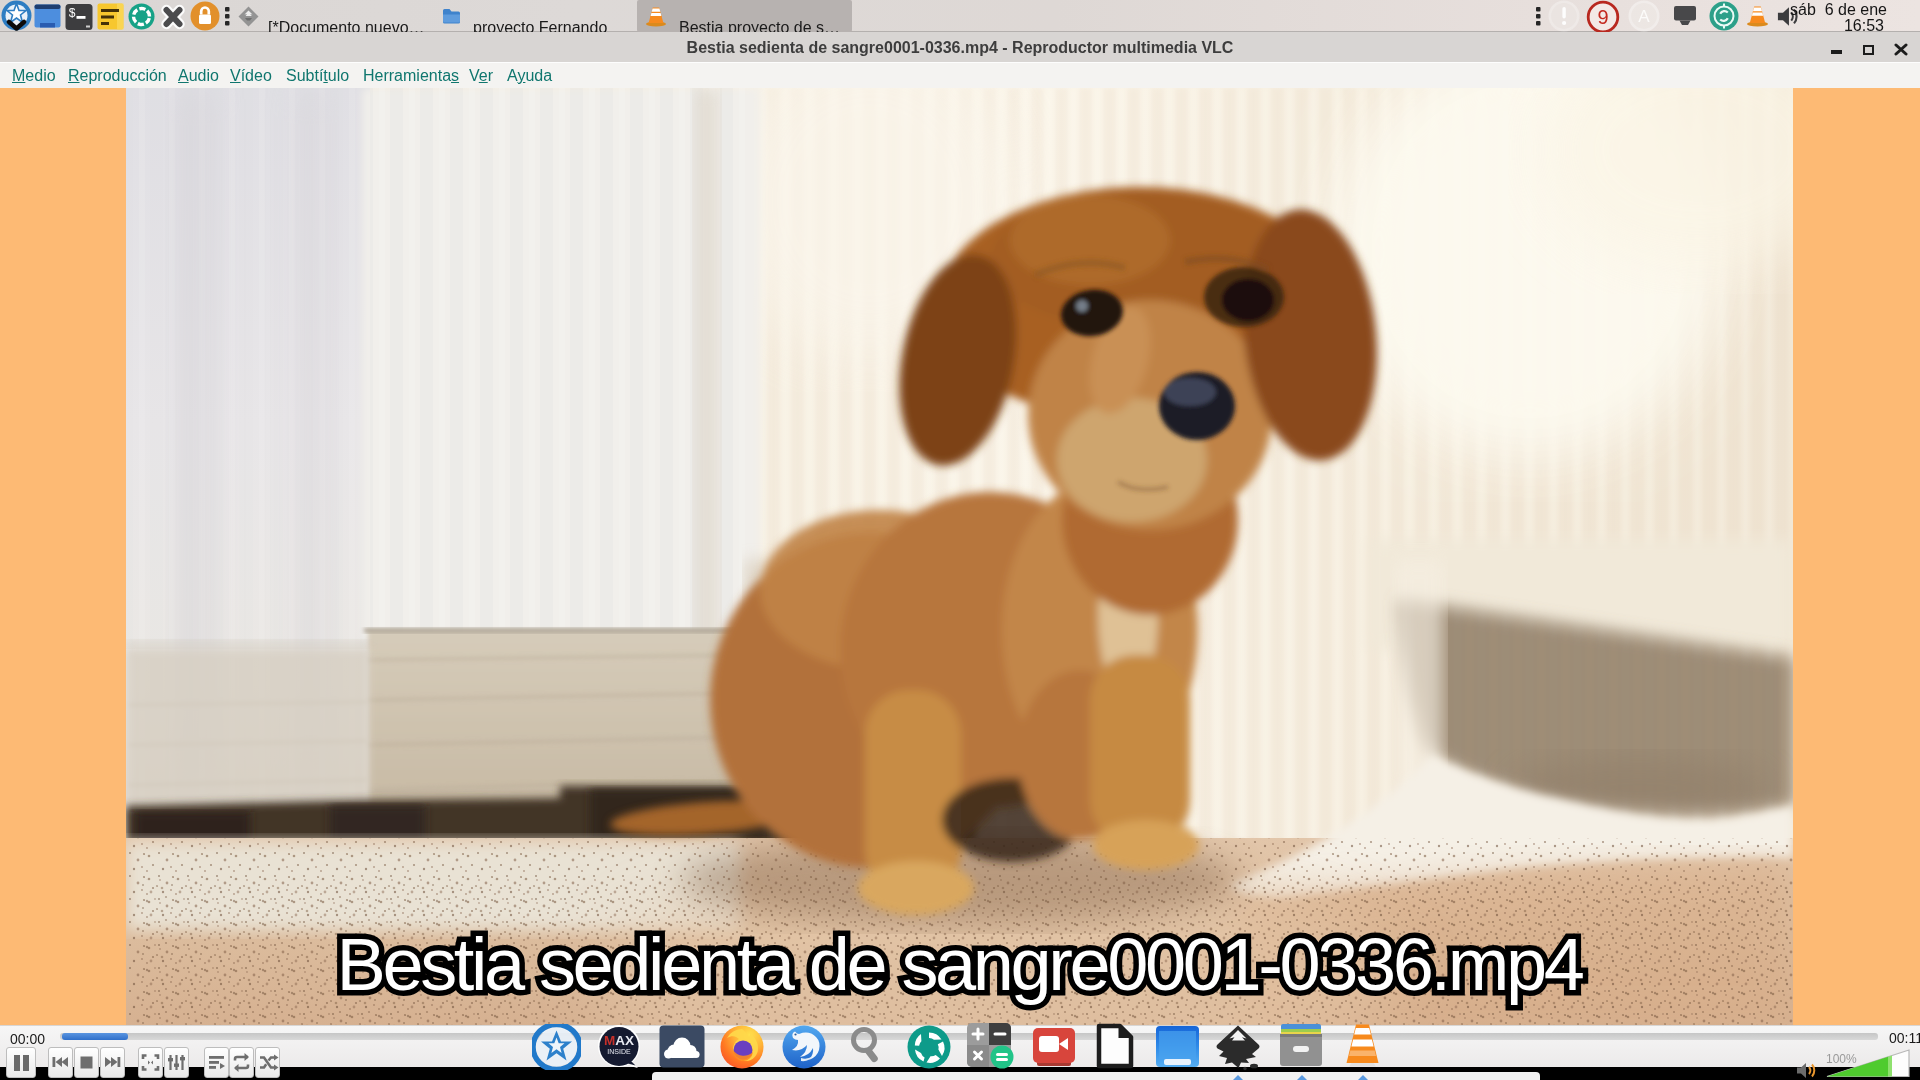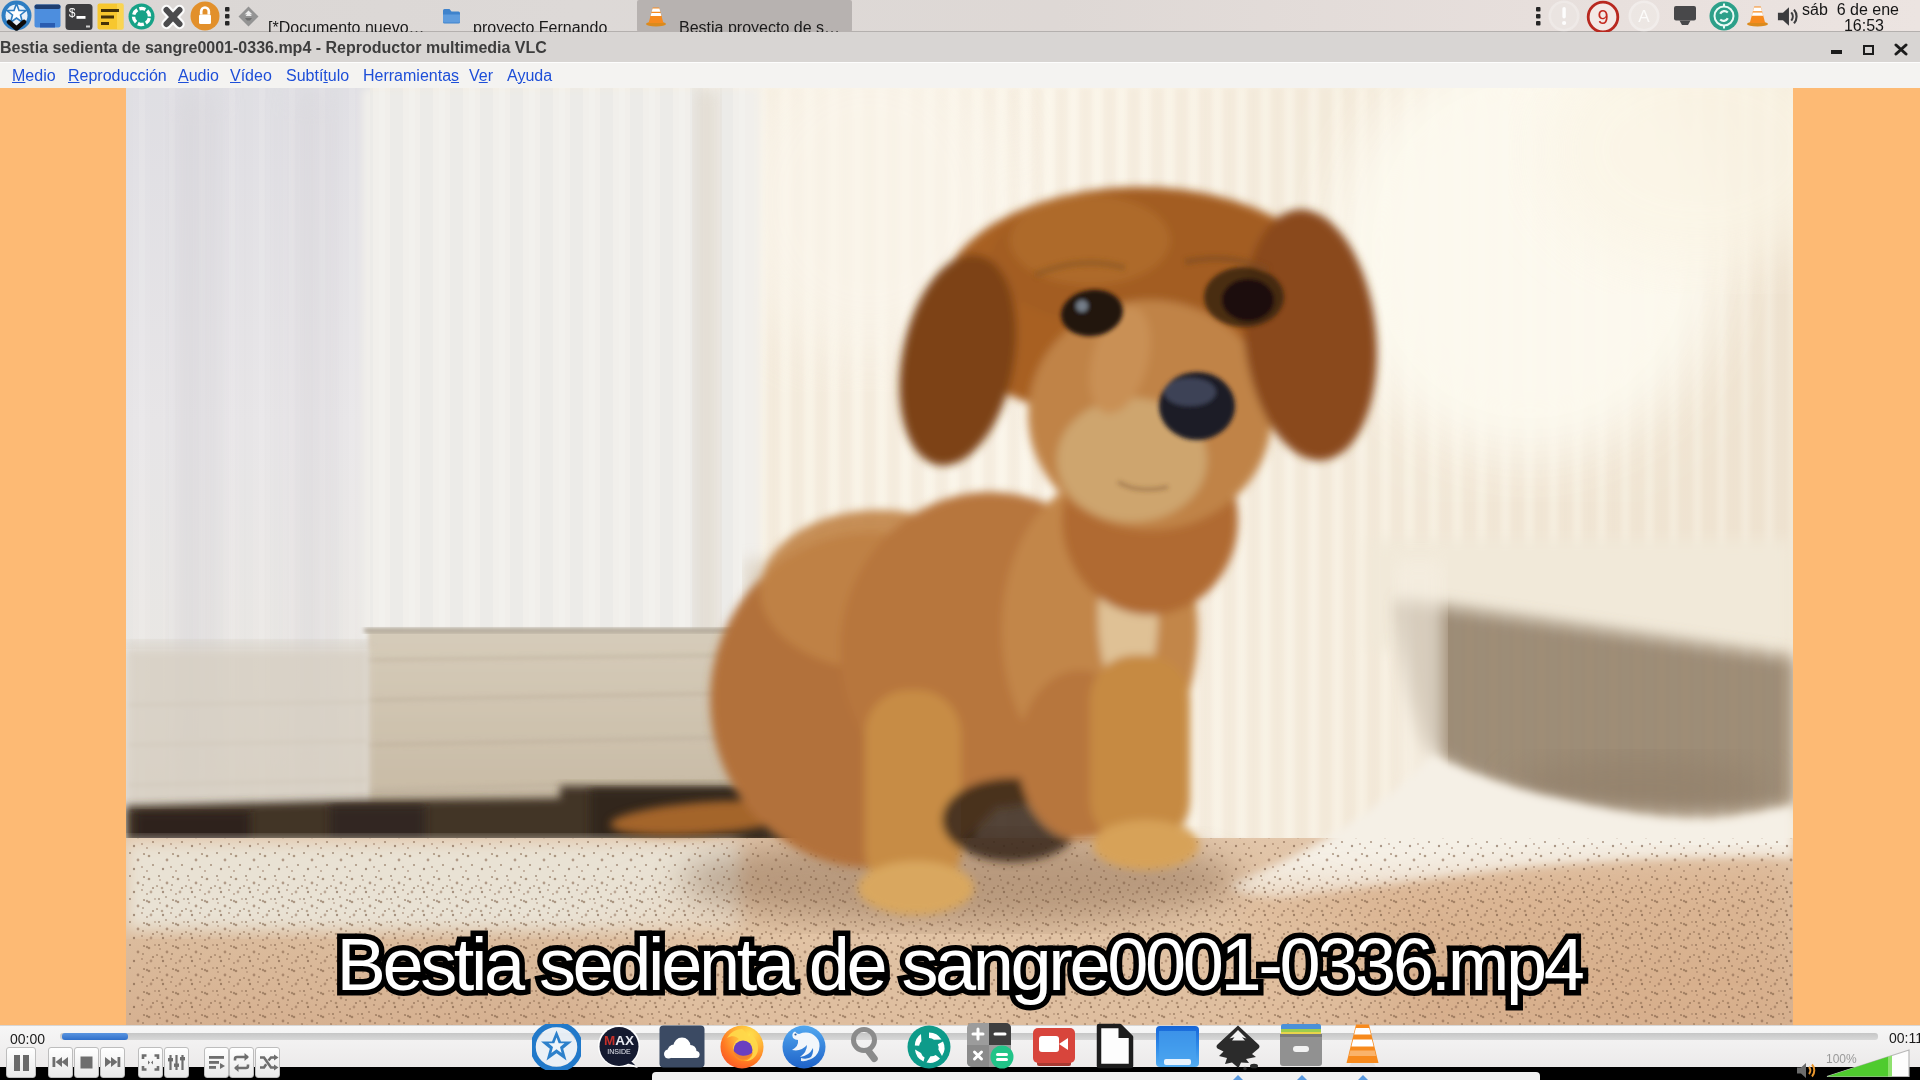--- a/index.html
+++ b/index.html
@@ -3,21 +3,21 @@
 <style>
 *{margin:0;padding:0;box-sizing:border-box}
 html,body{width:1920px;height:1080px;overflow:hidden;background:#000;font-family:"Liberation Sans",sans-serif}
 .abs{position:absolute}
 #taskbar{position:absolute;left:0;top:0;width:1920px;height:32px;background:linear-gradient(90deg,#dad6d4 0%,#ddd9d7 30%,#ded8d5 55%,#e7dfdc 80%,#ece4e1 100%);border-bottom:1px solid #b4b0ae}
 #titlebar{position:absolute;left:0;top:32px;width:1920px;height:30px;background:#d8d5d3}
 #menubar{position:absolute;left:0;top:62px;width:1920px;height:26px;background:#f4f3f1;border-top:1px solid #fdfdfd}
 #videoarea{position:absolute;left:0;top:88px;width:1920px;height:937px;background:#fdba74}
 #controls{position:absolute;left:0;top:1025px;width:1920px;height:42px;background:linear-gradient(#f6f6f6,#eceaea);border-top:1px solid #d8d6d4}
 .tbtxt{position:absolute;top:12px;height:32px;line-height:32px;font-size:16px;color:#1a1a1a;white-space:pre}
-.menuitem{position:absolute;top:4px;font-size:16px;color:#1d4ed8;white-space:pre}
+.menuitem{position:absolute;top:4px;font-size:16px;color:#0f766e;white-space:pre}
 .vbtn{position:absolute;width:25px;height:31px;background:linear-gradient(#ffffff,#e9e9e9);border:1px solid #bdbdbd;border-radius:3px}
 .clocktxt{position:absolute;font-size:16px;color:#151515;text-align:center;line-height:15px;white-space:pre}
 </style></head>
 <body>
 <div id="videoarea">
     <svg width="1667" height="937" viewBox="126 88 1667 937" style="position:absolute;left:126px;top:0">
 <defs>
 <filter id="b2">
           <feGaussianBlur stdDeviation="2"></feGaussianBlur>
         </filter>
@@ -256,25 +256,25 @@
 <svg class="abs" style="left:1746px;top:5px" width="23" height="22" viewBox="0 0 23 22">
 <ellipse cx="11.5" cy="19" rx="10.5" ry="2.6" fill="#db8a1c"></ellipse>
 <path d="M8.2 1.5 L3.8 18 L19.2 18 L14.8 1.5 Z" fill="#f78a1d"></path>
 <path d="M7 6.2 h9 l-1 -3.6 h-7 Z" fill="#fff"></path>
 <path d="M5.9 10.7 h11.2 l-0.8 -3.2 h-9.6 Z" fill="#fff"></path>
     </svg>
 <svg class="abs" style="left:1776px;top:5px" width="25" height="23" viewBox="0 0 27 25">
 <path d="M2 8.5 h5.5 l6.5 -6 v20 l-6.5 -6 H2 Z" fill="#3c3c3e"></path>
 <path d="M16.5 8 a7 7 0 0 1 0 9 M19.5 5 a11.5 11.5 0 0 1 0 15" stroke="#3c3c3e" stroke-width="2.3" fill="none"></path>
     </svg>
-<div class="clocktxt" style="left:1790px;top:2px;width:121px;text-align:center">sáb  6 de ene</div>
+<div class="clocktxt" style="left:1790px;top:2px;width:121px;text-align:left">sáb  6 de ene</div>
 <div class="clocktxt" style="left:1804px;top:18px;width:120px;text-align:center">16:53</div>
 </div>
 <div id="titlebar">
-  <div class="abs" style="left:0;top:0;width:1920px;height:30px;font-size:16px;font-weight:bold;color:#3d3d3d;line-height:31px">Bestia sedienta de sangre0001-0336.mp4 - Reproductor multimedia VLC</div>
+  <div class="abs" style="left:0;top:0;width:1920px;height:30px;text-align:center;font-size:16px;font-weight:bold;color:#3d3d3d;line-height:31px">Bestia sedienta de sangre0001-0336.mp4 - Reproductor multimedia VLC</div>
   <div class="abs" style="left:1831px;top:18px;width:11px;height:3.5px;background:#1c1c1c"></div>
   <div class="abs" style="left:1863px;top:12.5px;width:11px;height:10px;border:2.5px solid #1c1c1c"></div>
   <svg class="abs" style="left:1894px;top:11px" width="14" height="13" viewBox="0 0 14 13">
       <path d="M2 2 L12 11 M12 2 L2 11" stroke="#1c1c1c" stroke-width="3" stroke-linecap="round"></path>
     </svg>
 </div>
 <div id="menubar">
   <span class="menuitem" style="left:12px"><u>M</u>edio</span>
   <span class="menuitem" style="left:68px"><u>R</u>eproducción</span>
   <span class="menuitem" style="left:178px"><u>A</u>udio</span>

